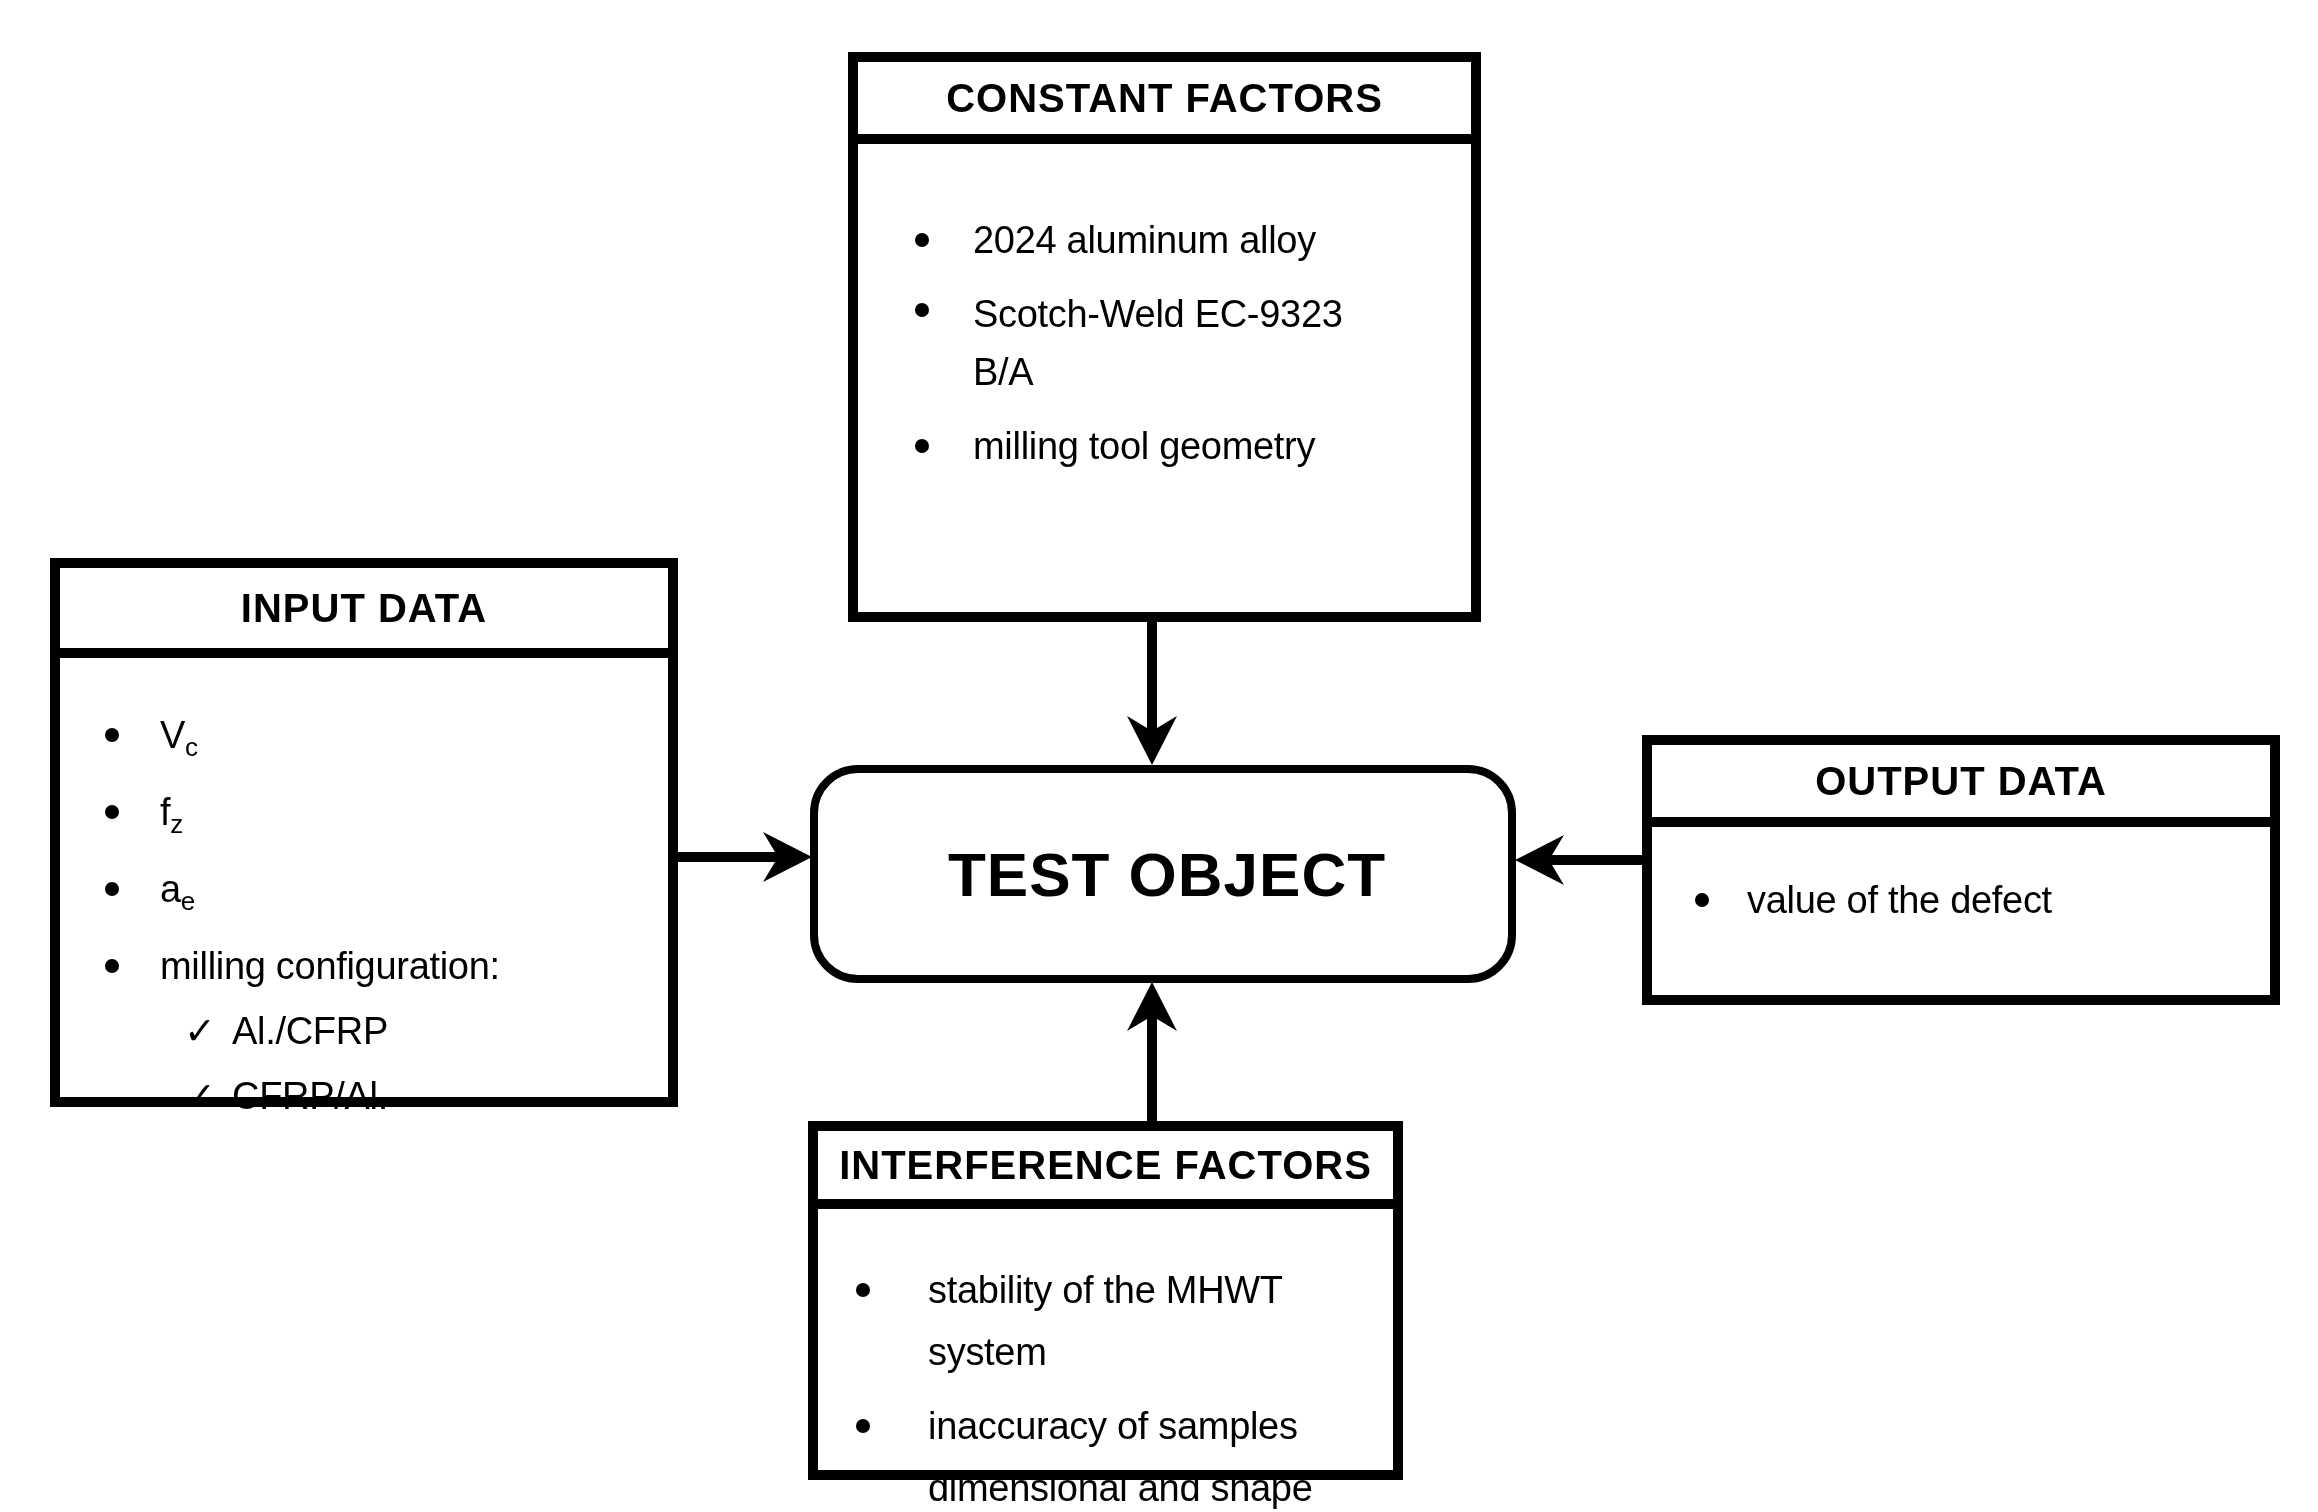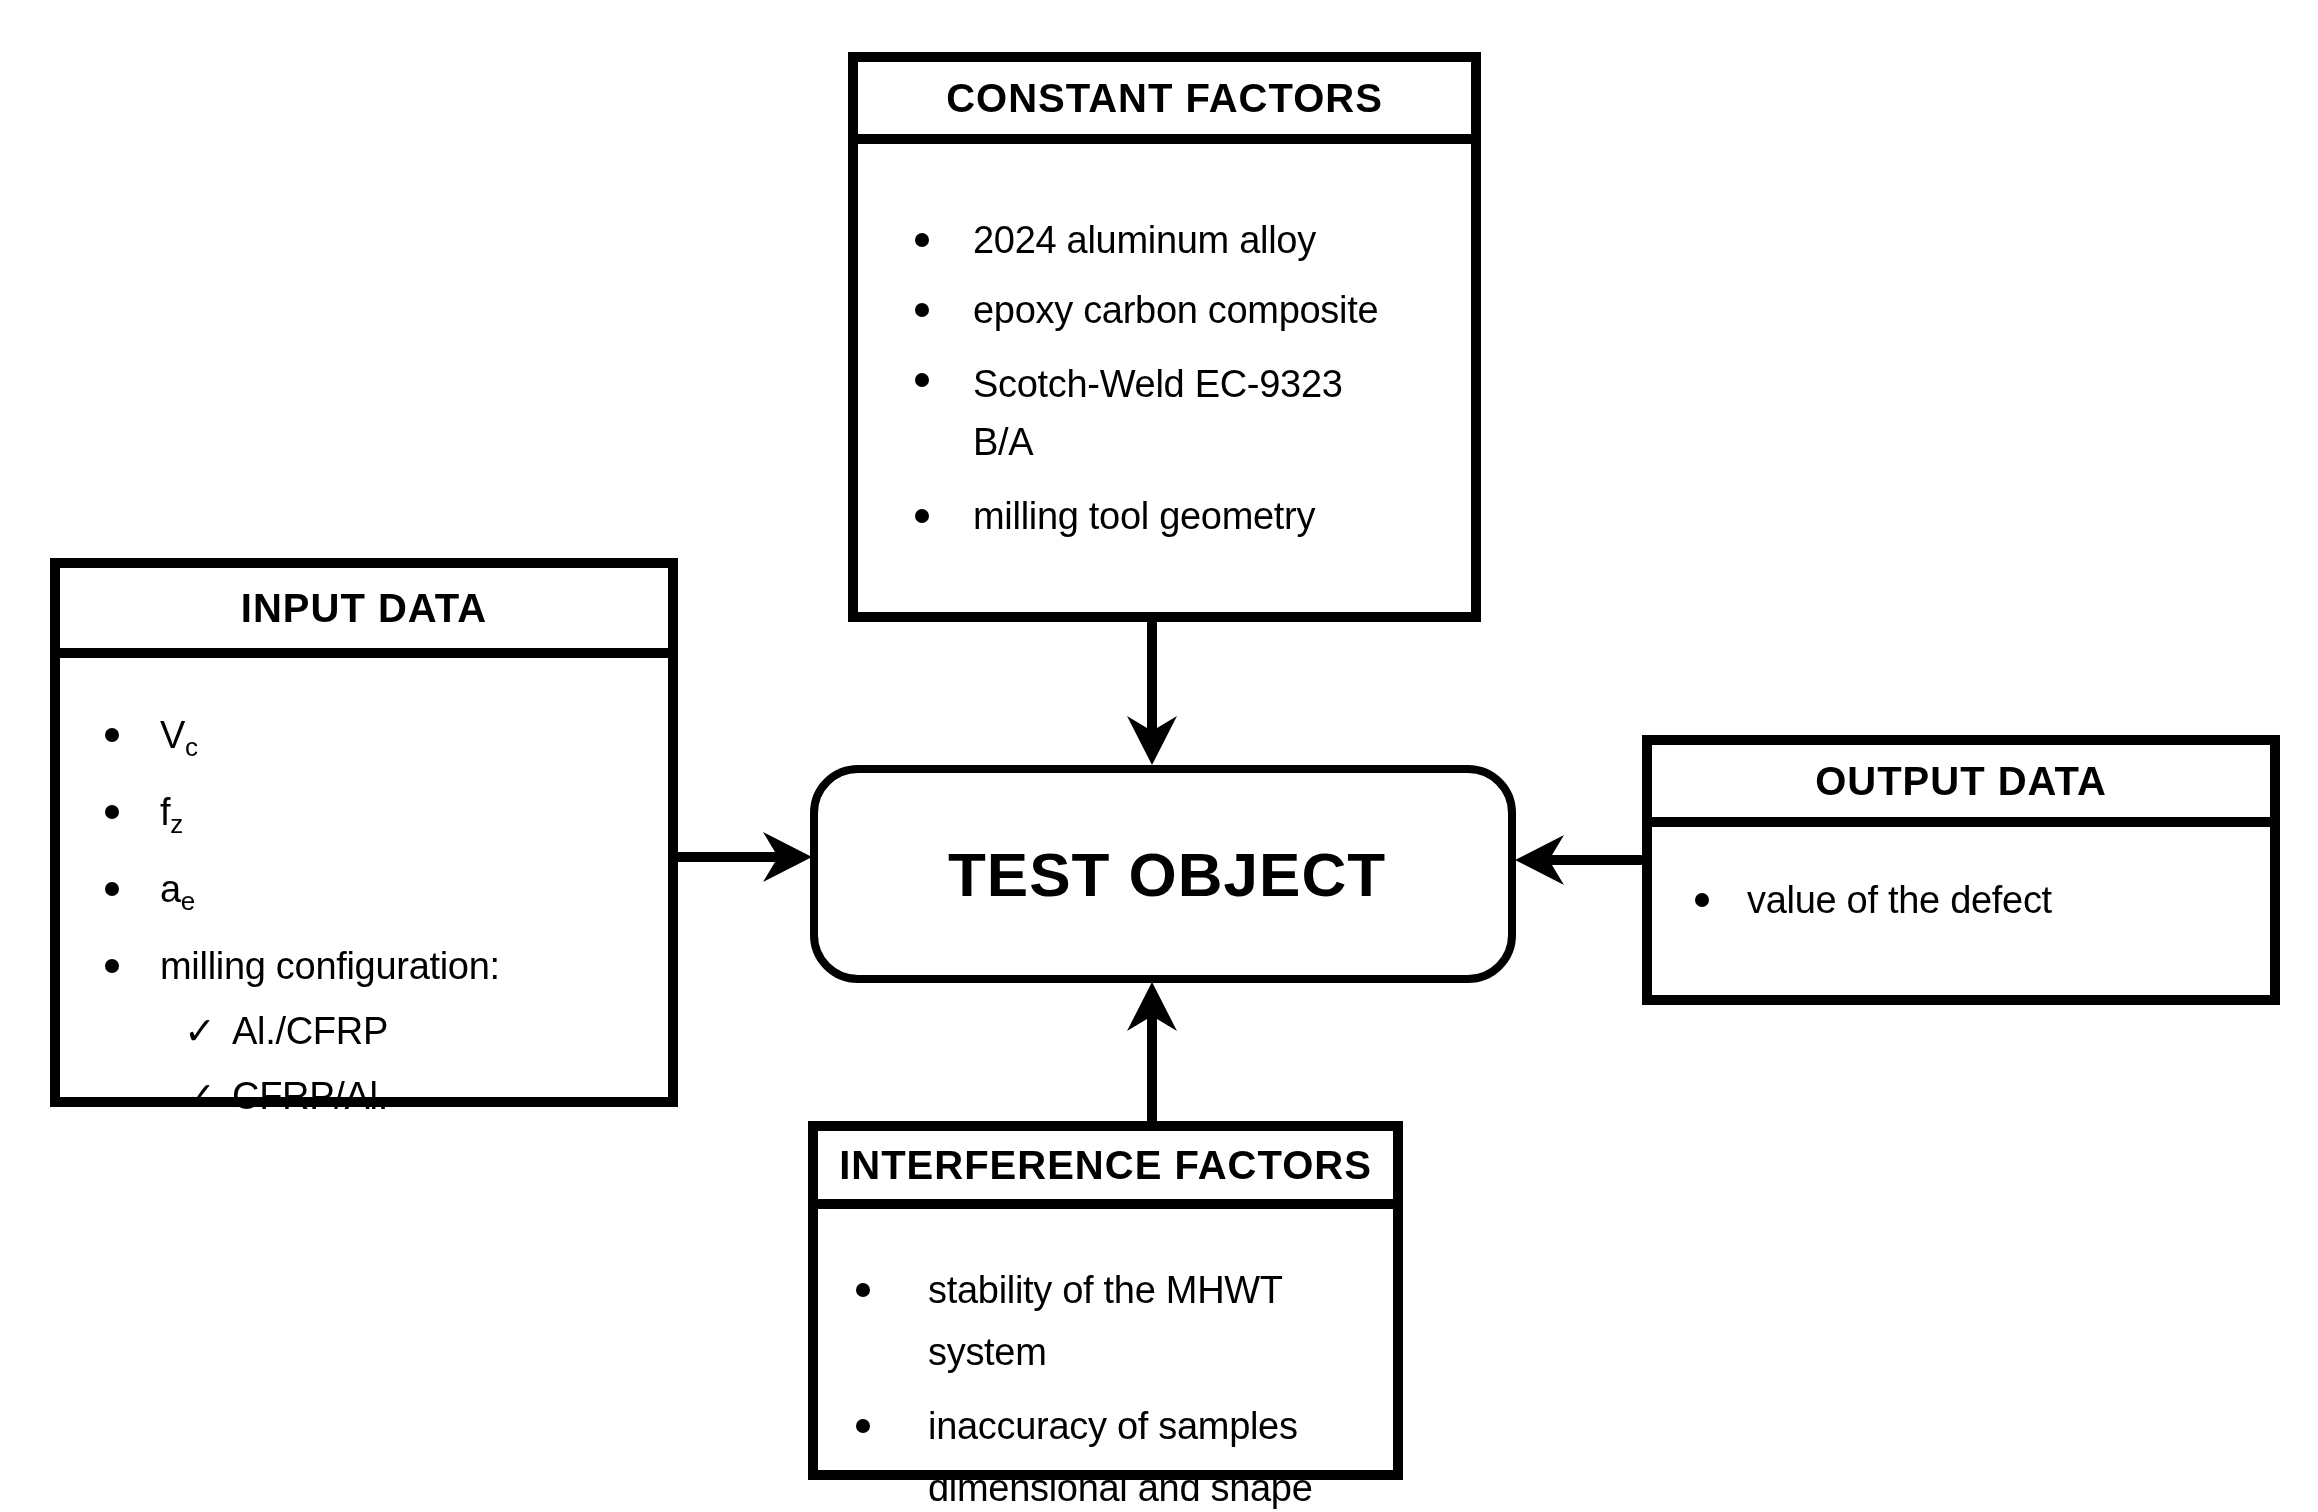--- a/index.html
+++ b/index.html
@@ -126,24 +126,20 @@
 
   <section class="fbox" id="box-constant">
     <header class="fbox-header">
       <h2 class="fbox-title">CONSTANT FACTORS</h2>
     </header>
     <ul class="fbox-list">
       <li>
         <span class="bullet"></span>
         <div>2024 aluminum alloy</div>
       </li>
-      <li>
-        <span class="bullet"></span>
-        <div>epoxy carbon composite</div>
-      </li>
       <li class="li-multi">
         <span class="bullet"></span>
         <div>Scotch-Weld EC-9323</div>
         <div>B/A</div>
       </li>
       <li>
         <span class="bullet"></span>
         <div>milling tool geometry</div>
       </li>
     </ul>

